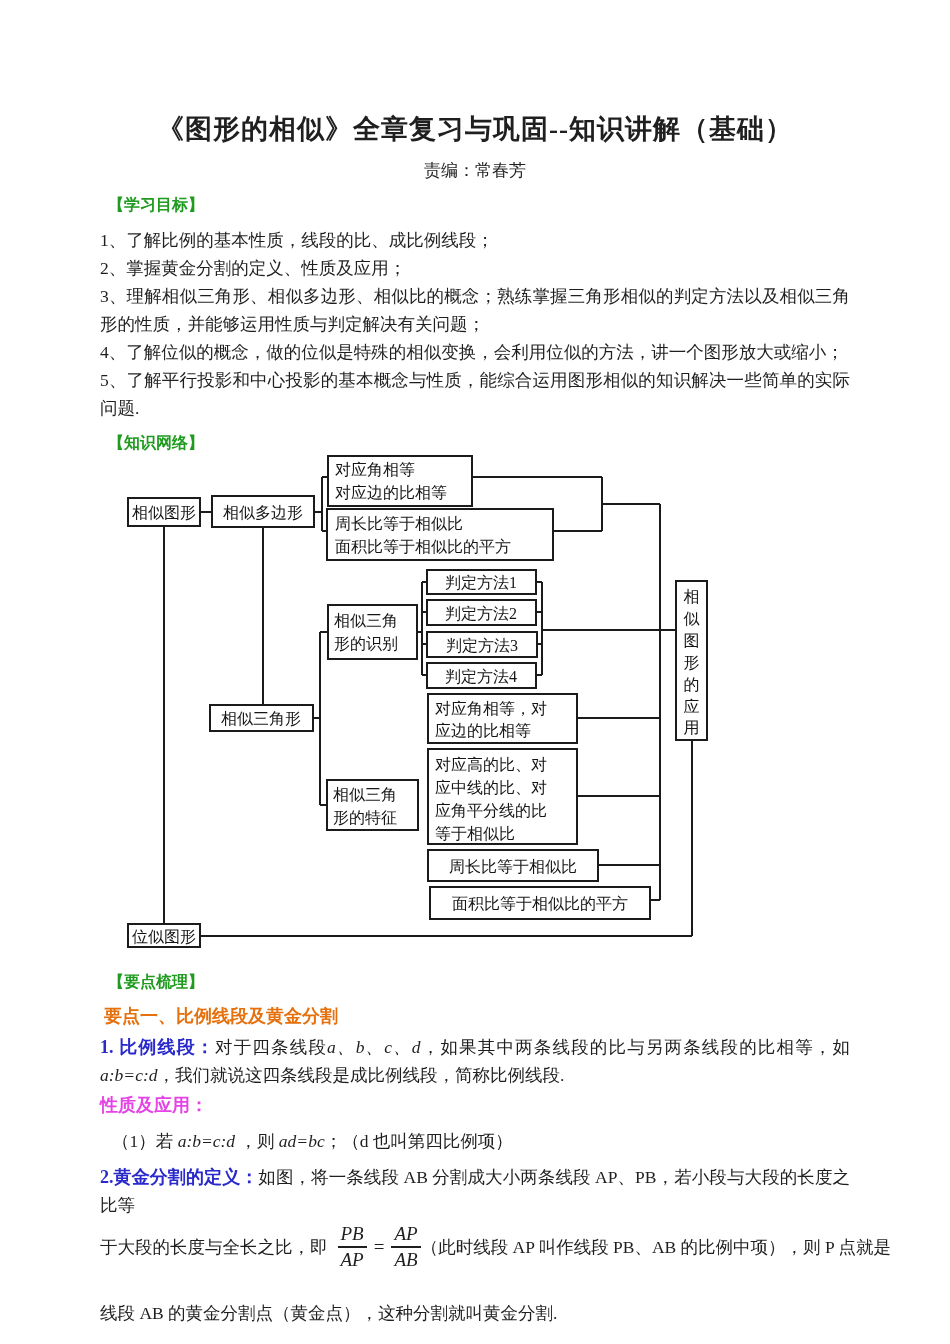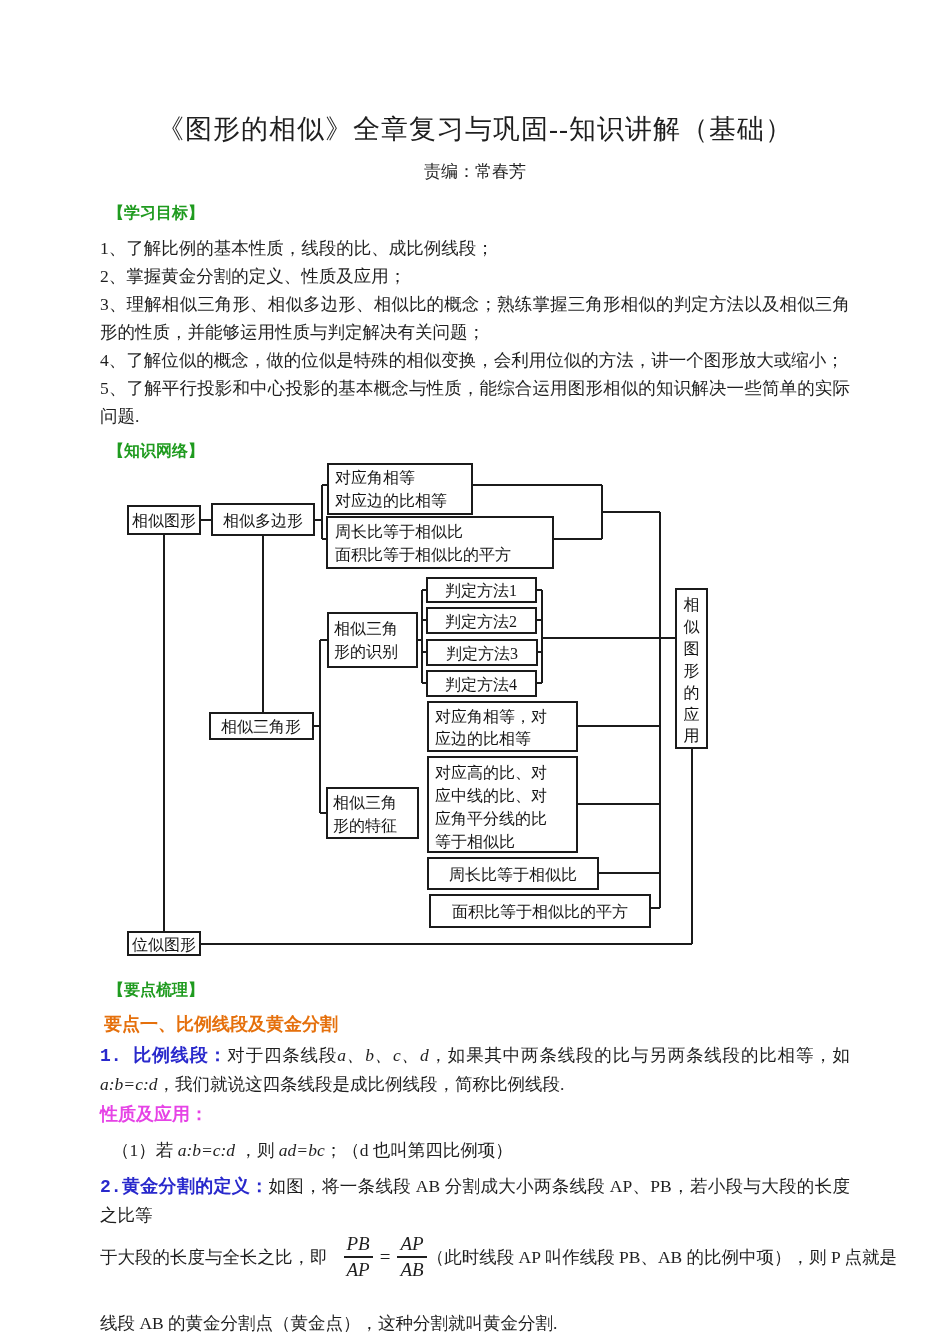--- a/index.html
+++ b/index.html
@@ -1,36 +1,36 @@
 <!DOCTYPE html>
 <html style="--green: #1F9B1F; --orange: #E5700C; --blue: #2929CC; --magenta: #E643E6; --ink: #1f1f1f;"><head>
 <meta charset="utf-8">
 <style>
   :root{
     --green:#1F9B1F; --orange:#E5700C; --blue:#2929CC; --magenta:#E643E6; --ink:#1f1f1f;
   }
   html,body{margin:0;padding:0;background:#ffffff;}
   body{width:950px;min-height:1344px;color:var(--ink);font-family:"Liberation Serif",serif;}
   .page{padding:110px 100px 60px 100px;}
-  .title{margin:0 0 12px 0;font-size:27px;line-height:38px;font-weight:normal;text-align:center;letter-spacing:1px;}
-  .byline{text-align:center;font-size:17px;line-height:24px;margin-bottom:16px;}
+  .title{margin:0 0 12px 0;font-size:27px;line-height:38px;font-weight:bold;text-align:center;letter-spacing:1px;}
+  .byline{text-align:center;font-size:17px;line-height:24px;margin-bottom:8px;font-family:Liberation Mono, monospace;}
   .h-green{color:var(--green);font-family:"Liberation Sans",sans-serif;font-size:16px;font-weight:bold;line-height:26px;margin:8px;}
   .h-orange{color:var(--orange);font-family:"Liberation Sans",sans-serif;font-size:18px;font-weight:bold;line-height:26px;margin:4px;}
   .h-magenta{color:var(--magenta);font-family:"Liberation Sans",sans-serif;font-size:18px;font-weight:bold;line-height:28px;margin:2px 0 0 0;}
   .body-p{margin:0;font-size:17.5px;line-height:28px;text-align:justify;}
   .note-p{margin:8px;font-size:17.5px;line-height:28px;padding-left:4px;}
-  .label-blue{color:var(--blue);font-family:Liberation Mono, monospace;font-weight:bold;font-size:18px;}
+  .label-blue{color:var(--blue);font-family:Liberation Serif, serif;font-weight:bold;font-size:18px;}
   .it{font-style:italic;font-family:"Liberation Serif",serif;}
   sup.it{font-size:12px;}
   .diagram{margin:-12px -100px 4px -100px;}
   .nbox{fill:#ffffff;stroke:#1b1b1b;stroke-width:2;}
   .edge{fill:none;stroke:#1b1b1b;stroke-width:2;}
   .ntext{font-size:16px;font-family:"Liberation Serif",serif;fill:#151515;}
   .frac-line{display:flex;align-items:center;white-space:nowrap;font-size:17.5px;margin:4px 0 0 0;}
-  .frac{display:inline-block;text-align:center;font-style:italic;font-size:19px;line-height:1.15;margin-left:16px;}
+  .frac{display:inline-block;text-align:center;font-style:italic;font-size:19px;line-height:1.15;margin-left:10px;}
   .frac .num{display:block;border-bottom:2px solid #1f1f1f;padding:0 3px 1px 3px;}
   .frac .den{display:block;padding-top:1px;}
   .frac-eq{font-size:19px;margin:0 7px;}
   .last-line{margin-top:28px;}
 </style>
 </head>
 <body>
 
 <div class="page">
 

